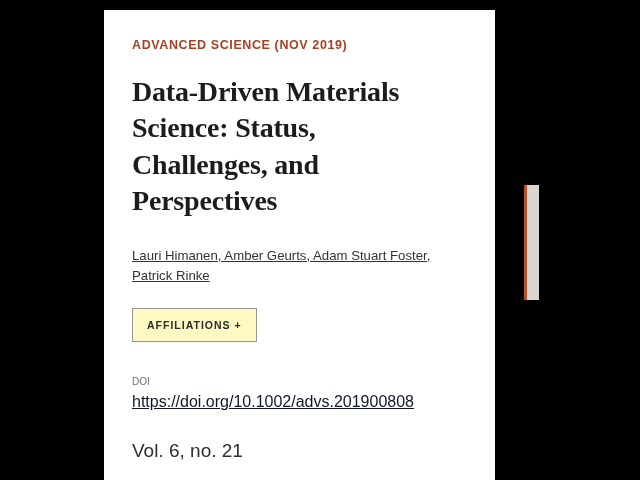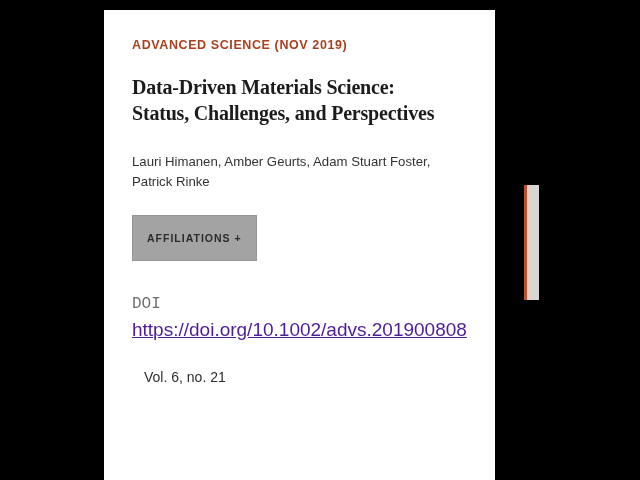--- a/index.html
+++ b/index.html
@@ -42,69 +42,69 @@
   .kicker {
     color: #a8411f;
     font-size: 12.5px;
     font-weight: bold;
     letter-spacing: 0.6px;
     margin: 6px 0 0 0;
   }
   .title {
     font-family: "Liberation Serif", serif;
     color: #1c1c1c;
-    font-size: 20px;
+    font-size: 28px;
     font-weight: bold;
     line-height: 1.30;
     margin: 22px 0 0 0;
     letter-spacing: -0.2px;
   }
   .authors {
     color: #333333;
     font-size: 13.2px;
     line-height: 1.55;
     margin: 26px 0 0 0;
     max-width: 330px;
+    text-decoration: underline;
   }
   .affiliations-btn {
     display: inline-block;
     margin: 22px 0 0 0;
-    padding: 16px 14px;
+    padding: 10px 14px;
     border: 1px solid #999490;
-    background: #a3a3a3;
+    background: #fef9c3;
     color: #2b2b2b;
     font-size: 10.5px;
     font-weight: bold;
     letter-spacing: 1.0px;
     cursor: pointer;
   }
   .meta-block {
     margin-top: 34px;
   }
   .meta-label {
     color: #6f6f6f;
-    font-size: 16px;
+    font-size: 10px;
     margin: 0 0 6px 0;
-    font-family: Liberation Mono, monospace;
   }
   .doi-link {
-    color: #4c1d95;
-    font-size: 19px;
+    color: #0f172a;
+    font-size: 16px;
     text-decoration: underline;
     display: inline-block;
     margin-bottom: 2px;
   }
   .meta-block2 {
     margin-top: 24px;
   }
   .meta-value {
     color: #2e2e2e;
-    font-size: 14px;
+    font-size: 19px;
     line-height: 1.45;
-    margin: 12px;
+    margin: 0;
   }
 </style>
 </head>
 <body>
 
 <div class="screen">
 
   <div class="side-panel"></div>
 
   <div class="page">

